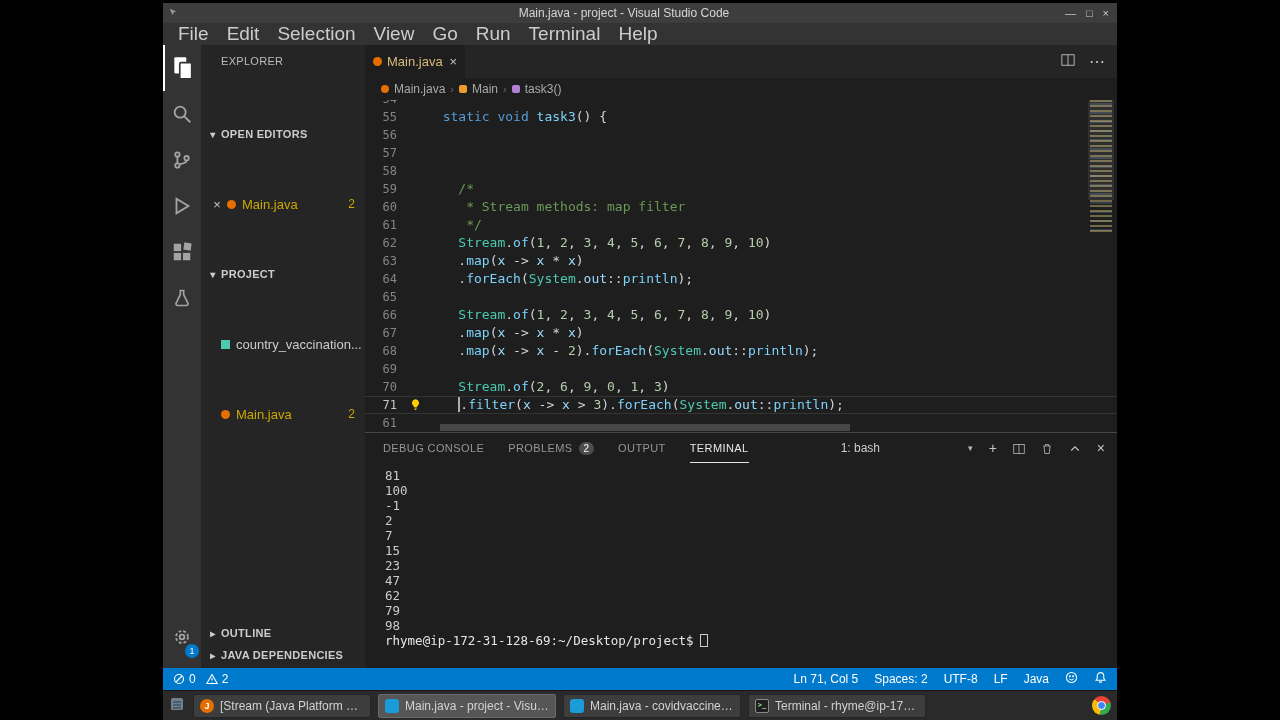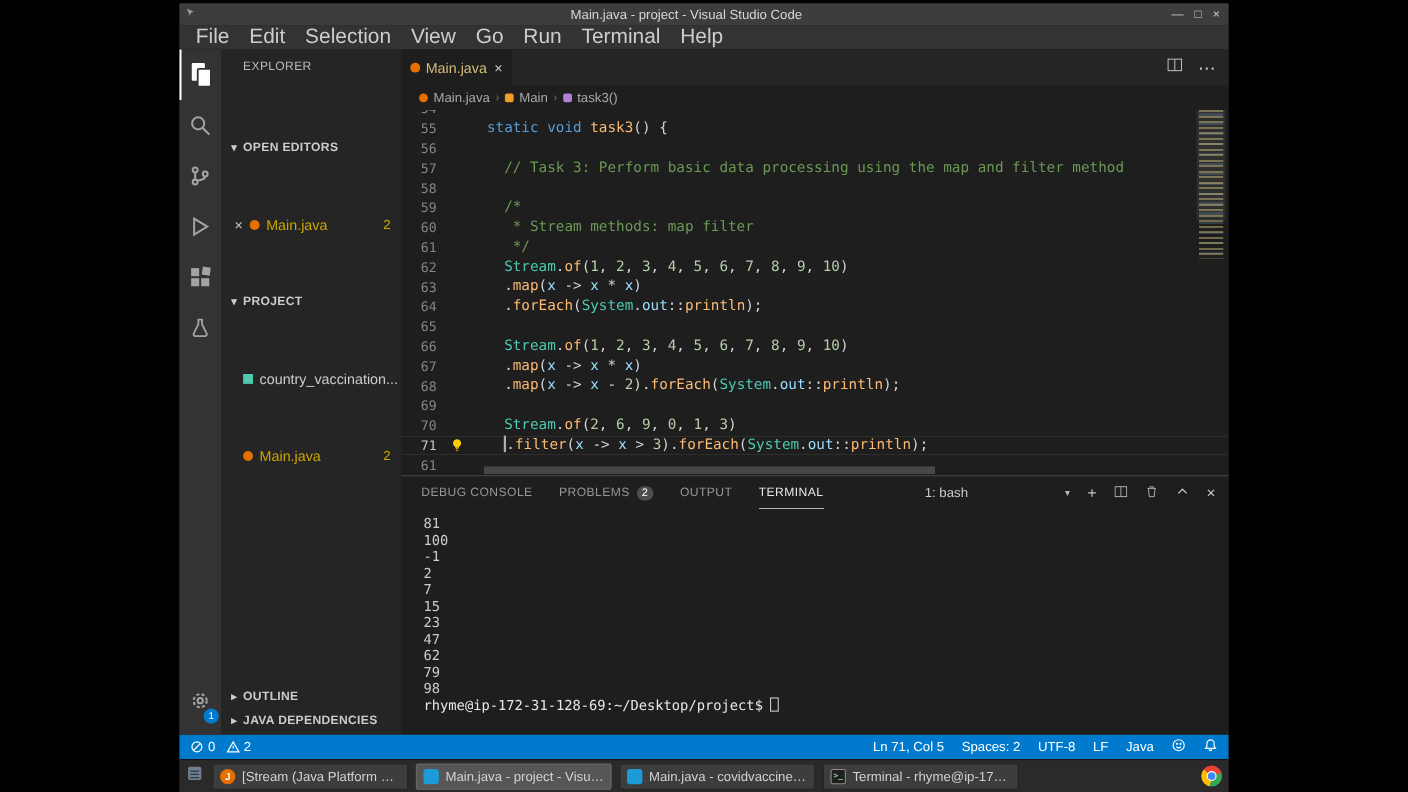--- a/index.html
+++ b/index.html
@@ -69,41 +69,41 @@
   .codearea { flex:1; position:relative; overflow:hidden; min-height:0; }
   .code-scroll { margin-top:-10px; }
   .code-line { height:18px; display:flex; align-items:center; position:relative; padding-right:34px; }
   .code-line.current { box-shadow: inset 0 1px 0 rgba(255,255,255,.10), inset 0 -1px 0 rgba(255,255,255,.10); }
   .ln { width:44px; flex:none; text-align:right; padding-right:12px; color:#858585;
         font:12px "DejaVu Sans Mono", monospace; }
   .code-line.current .ln { color:#c6c6c6; }
   .glyph { width:18px; flex:none; position:relative; height:18px; }
   .glyph svg { position:absolute; left:0; top:2px; }
   .lc { font:13px/18px "DejaVu Sans Mono", monospace; white-space:pre; color:#d4d4d4; }
-  .tk-k{color:#569cd6} .tk-f{color:#fdba74} .tk-c{color:#6a9955} .tk-num{color:#b5cea8}
+  .tk-k{color:#569cd6} .tk-f{color:#7dd3fc} .tk-c{color:#6a9955} .tk-num{color:#b5cea8}
   .tk-t{color:#4ec9b0} .tk-v{color:#9cdcfe} .tk-p{color:#d4d4d4}
   .caret { display:inline-block; width:2px; height:15px; background:#aeafad; vertical-align:-3px; }
 
   .minimap { position:absolute; right:5px; top:0; width:22px; height:100%; }
   .mini-code { position:absolute; top:0; left:0; right:0; height:135px;
       background:
         repeating-linear-gradient(180deg, rgba(212,196,120,.45) 0 2px, transparent 2px 5px),
         repeating-linear-gradient(180deg, transparent 0 3px, rgba(110,150,190,.25) 3px 5px, transparent 5px 9px);
   }
   .mini-slider { position:absolute; top:0; left:-2px; right:-2px; height:100px; background:rgba(255,255,255,.08); }
   .hscroll { position:absolute; bottom:1px; left:75px; width:410px; height:7px; background:rgba(121,121,121,.45); }
 
   
   .panel { height:236px; flex:none; border-top:1px solid #474747; display:flex; flex-direction:column; background:#1e1e1e; }
   .panel-head { height:30px; display:flex; align-items:center; padding:0 12px 0 18px; flex:none; }
   .p-tabs { display:flex; gap:24px;align-items:center; }
   .p-tab { font-size:11px; letter-spacing:.4px; color:#969696; display:flex; align-items:center; gap:6px; height:30px; }
   .p-tab.active { color:#e7e7e7; box-shadow: inset 0 -1px 0 #e7e7e7; }
   .p-badge { background:#4d4d4d; color:#fff; border-radius:8px; font-size:10px; padding:0 5px; line-height:13px; letter-spacing:0; }
-  .panel-right { margin-left:auto; display:flex; align-items:flex-start; gap:16px; }
+  .panel-right { margin-left:auto; display:flex; align-items:flex-end; gap:16px; }
   .shell-select { display:flex; align-items:center; justify-content:space-between; width:132px; color:#cccccc; font-size:12px; }
   .shell-select .dd { font-size:9px; color:#bbbbbb; }
   .p-ico { color:#c5c5c5; font-size:14px; line-height:14px; display:flex; align-items:center; }
 
   .term { flex:1; padding:5px 0 0 20px; font:12.5px/15px "DejaVu Sans Mono", monospace; color:#cccccc; overflow:hidden; }
   .t-line { height:15px; white-space:pre; }
   .t-prompt { height:15px; display:flex; align-items:center; color:#e6e6e6; }
   .t-cursor { display:inline-block; width:8px; height:13px; border:1px solid #c9c9c9; margin-left:6px; }
 
   
@@ -290,21 +290,20 @@
                 <span class="lc"><span class="tk-p">  </span><span class="tk-k">static</span><span class="tk-p"> </span><span class="tk-k">void</span><span class="tk-p"> </span><span class="tk-f">task3</span><span class="tk-p">() {</span></span>
               </div>
               <div class="code-line">
                 <span class="ln">56</span>
                 <span class="glyph"></span>
                 <span class="lc"></span>
               </div>
               <div class="code-line">
                 <span class="ln">57</span>
                 <span class="glyph"></span>
-                <span class="lc"><span class="tk-p">    </span><span class="tk-c">// Task 3: Perform basic data processing using the map and filter method</span></span>
               </div>
               <div class="code-line">
                 <span class="ln">58</span>
                 <span class="glyph"></span>
                 <span class="lc"></span>
               </div>
               <div class="code-line">
                 <span class="ln">59</span>
                 <span class="glyph"></span>
                 <span class="lc"><span class="tk-p">    </span><span class="tk-c">/*</span></span>

